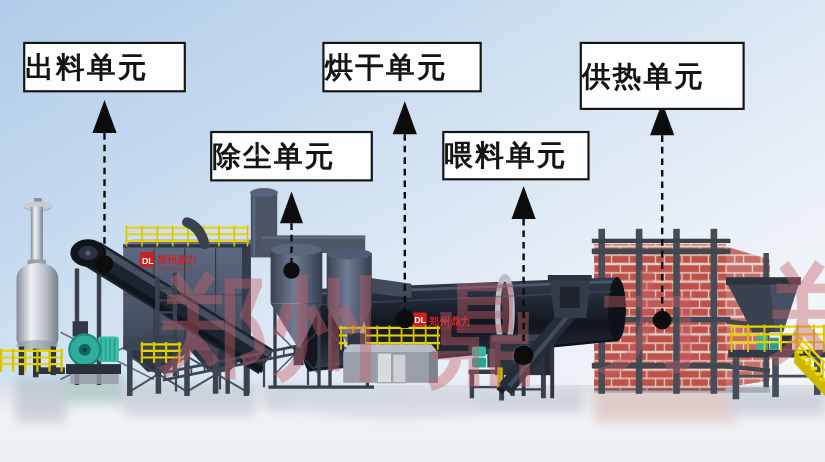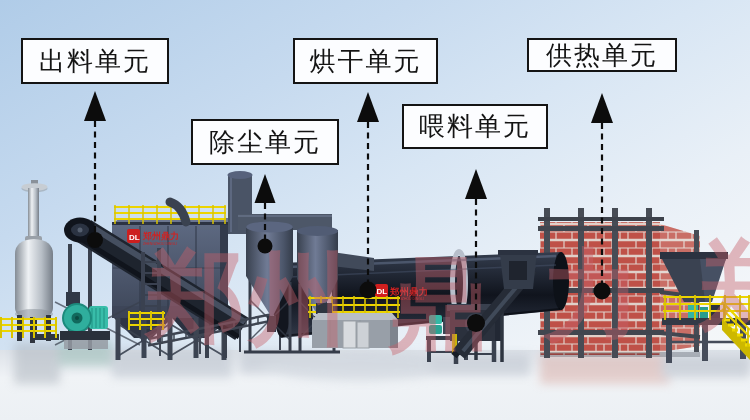--- a/index.html
+++ b/index.html
@@ -8,23 +8,23 @@
     font-family:"Liberation Sans","DejaVu Sans",sans-serif;
     background:linear-gradient(150deg,#b0cce8 0%,#c6daef 28%,#d8e6f4 48%,#e9f0f7 68%,#f3f6f9 85%,#f5f7f9 100%);
   }
   .floor{
     position:absolute;left:0;top:350px;width:750px;height:70px;
     background:linear-gradient(180deg,#dde2e8 0%,#f0f3f6 40%,#ecf0f4 100%);
   }
   svg{position:absolute;left:0;top:0;}
   svg text{font-family:"Liberation Sans","DejaVu Sans",sans-serif;}
   .callout{
-    position:absolute;display:flex;align-items:center;justify-content:center;
+    position:absolute;display:flex;align-items:center;
     background:#fcfdff;border:2px solid #141414;box-sizing:border-box;
-    font-weight:normal;font-size:26px;letter-spacing:2px;color:#141414;
+    font-weight:bold;font-size:26px;letter-spacing:2px;color:#141414;
   }
 </style>
 </head>
 <body>
 
 <div class="stage">
   <div class="floor"></div>
 
   <svg width="750" height="420" viewBox="0 0 750 420">
     <defs>
@@ -305,19 +305,19 @@
 
   <div class="callout" style="left:21px;top:38px;width:148px;height:46px">
     <span>出料单元</span>
   </div>
   <div class="callout" style="left:191px;top:119px;width:148px;height:46px">
     <span>除尘单元</span>
   </div>
   <div class="callout" style="left:293px;top:38px;width:145px;height:46px">
     <span>烘干单元</span>
   </div>
-  <div class="callout" style="left:402px;top:104px;width:146px;height:45px">
+  <div class="callout" style="left:402px;top:119px;width:134px;height:45px">
     <span>喂料单元</span>
   </div>
-  <div class="callout" style="left:527px;top:38px;width:150px;height:34px">
+  <div class="callout" style="left:527px;top:38px;width:150px;height:62px">
     <span>供热单元</span>
   </div>
 </div>
 
 </body></html>

